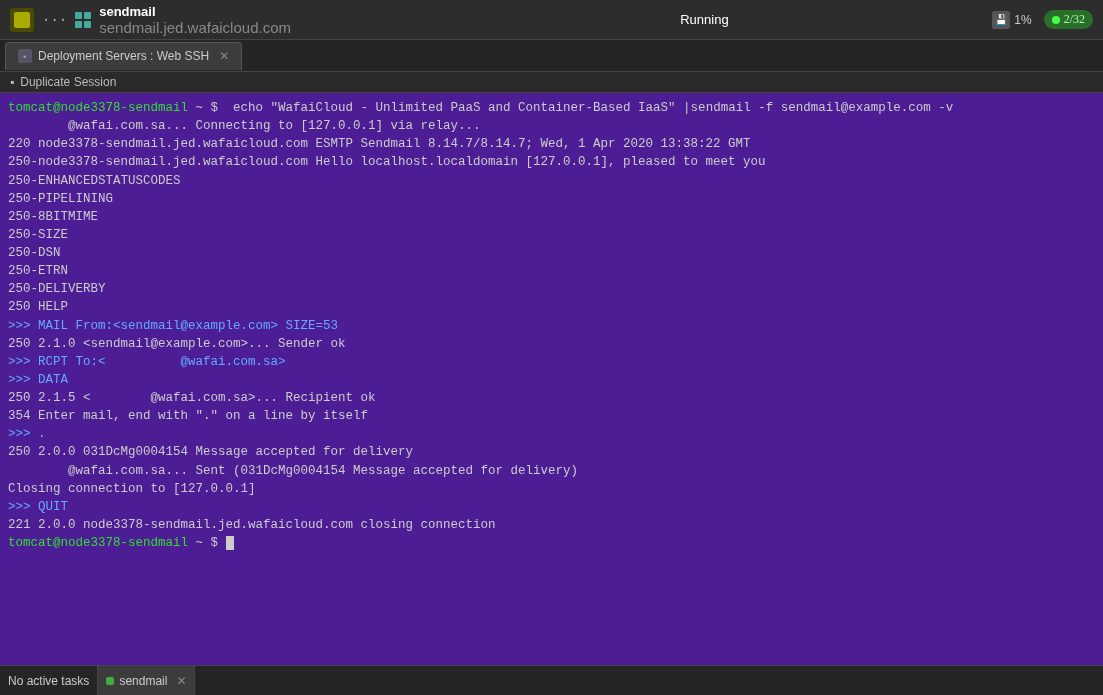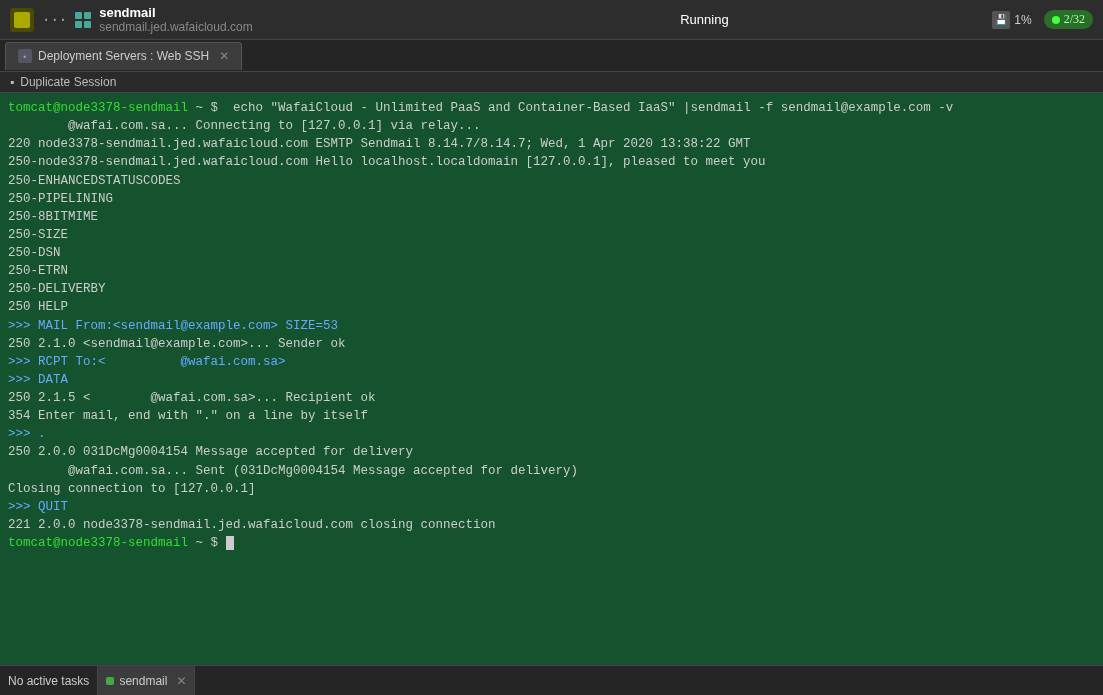--- a/index.html
+++ b/index.html
@@ -58,21 +58,21 @@
     }
     .app-name {
       color: #ffffff;
       font-family: Arial, sans-serif;
       font-size: 13px;
       font-weight: bold;
     }
     .app-domain {
       color: #888;
       font-family: Arial, sans-serif;
-      font-size: 12px;
+      font-size: 15px;
     }
     .grid-icon {
       display: grid;
       grid-template-columns: 1fr 1fr;
       gap: 2px;
       width: 16px;
       height: 16px;
     }
     .grid-icon-cell {
       background: #4a9;
@@ -183,21 +183,21 @@
       color: #bbb;
       cursor: pointer;
     }
     .dup-icon {
       font-size: 12px;
     }
 
     
     .terminal {
       flex: 1;
-      background: #14532d;
+      background: #4c1d95;
       padding: 6px 8px;
       overflow: hidden;
       font-size: 12.5px;
       line-height: 1.45;
       color: #cccccc;
     }
     .terminal pre {
       white-space: pre-wrap;
       word-wrap: break-word;
       font-family: 'Courier New', Courier, monospace;

